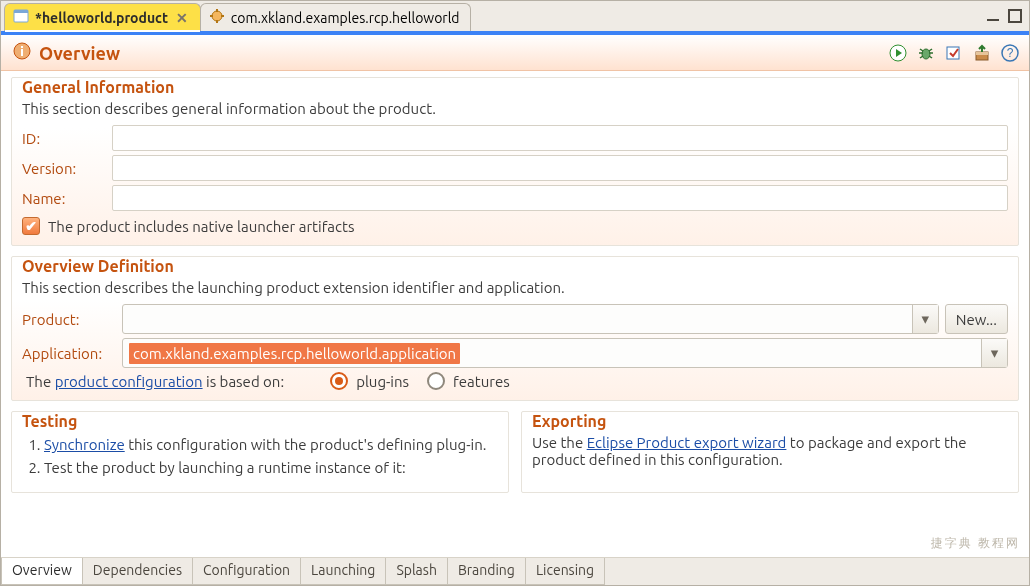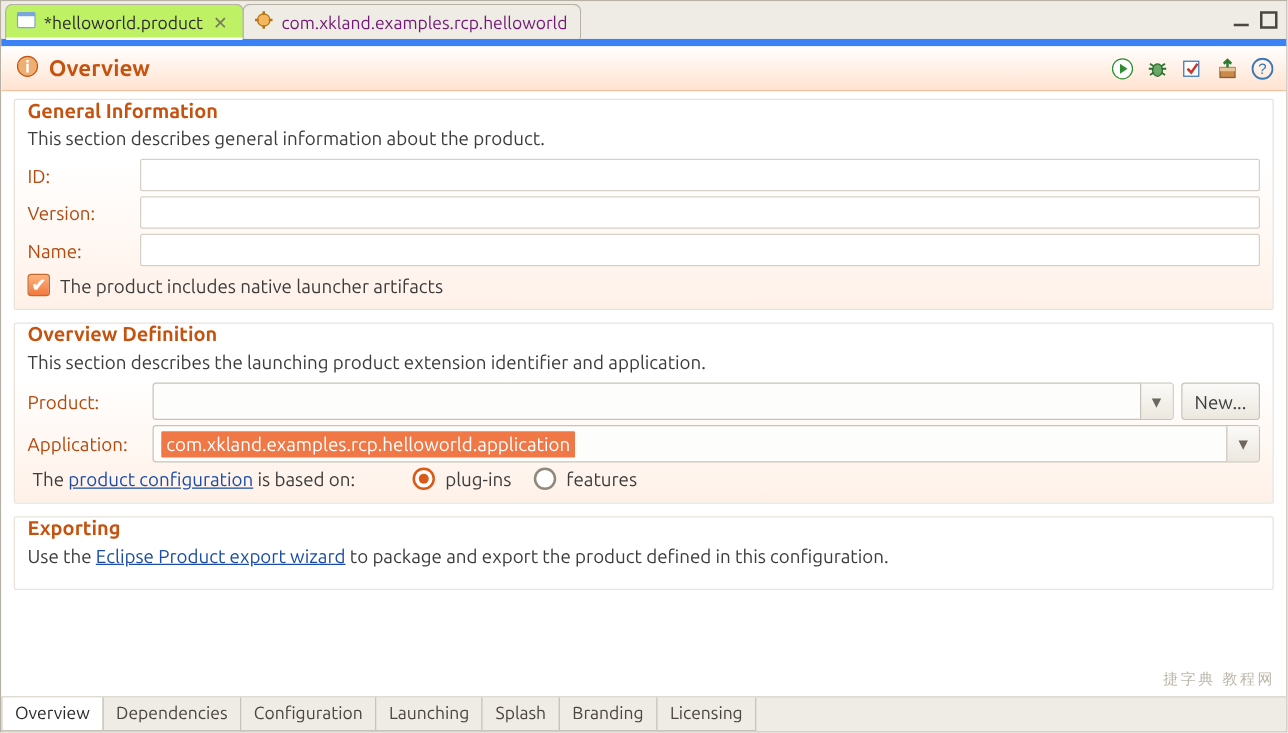--- a/index.html
+++ b/index.html
@@ -32,31 +32,31 @@
   .tab {
     display: flex;
     align-items: center;
     gap: 6px;
     padding: 4px 10px 4px 8px;
     border: 1px solid #b6b0a5;
     border-bottom: none;
     border-top-left-radius: 6px;
     border-top-right-radius: 6px;
     background: #efebe5;
-    color: #701a75;
+    color: #000000;
     font-size: 14px;
     height: 28px;
     margin-right: -1px;
     cursor: pointer;
   }
   .tab.active {
-    background: #bef264;
+    background: #fde047;
     position: relative;
     z-index: 2;
-    font-weight: 400;
+    font-weight: 700;
     color: #2c2c2c;
   }
   .tab.active::after{
     content:"";
     position:absolute;left:0;right:0;bottom:-1px;height:2px;background:#fff;
   }
   .tab svg { width:16px; height:16px; }
   .close-x {
     font-family: sans-serif;
     color:#7a746a;
@@ -64,21 +64,21 @@
   }
   .tabstrip-spacer{flex:1}
   .tabstrip-buttons{display:flex;gap:6px;padding-right:6px;align-items:center;height:100%}
   .win-btn{width:16px;height:16px;color:#4b463e}
   .win-btn svg{width:16px;height:16px}
 
   
   .content {
     flex:1;
     background:#fff;
-    border-top:6px solid #3b82f6;
+    border-top:4px solid #3b82f6;
     overflow:hidden;
     display:flex;
     flex-direction:column;
   }
   
   .form-header{
     display:flex;align-items:center;
     height:36px;
     padding:0 10px 0 12px;
     background: linear-gradient(#fff 0%, #ffe2d0 100%);
@@ -336,20 +336,29 @@
           </span>
           <span class="radio">
             <span class="rdisc"></span>
             <span>features</span>
           </span>
         </div>
       </div>
 
       <div class="two-col">
         <div class="section plain">
+          <h3>Testing</h3>
+          <ol class="steps">
+            <li>
+              <a class="link" href="#">Synchronize</a><span> this configuration with the product's defining plug-in.</span>
+            </li>
+            <li>Test the product by launching a runtime instance of it:</li>
+          </ol>
+        </div>
+        <div class="section plain">
           <h3>Exporting</h3>
           <p class="desc">
             <span>Use the </span><a class="link" href="#">Eclipse Product export wizard</a><span> to package and export the product defined in this configuration.</span>
           </p>
         </div>
       </div>
 
     </div>
 
     <div class="bottom-tabs">

